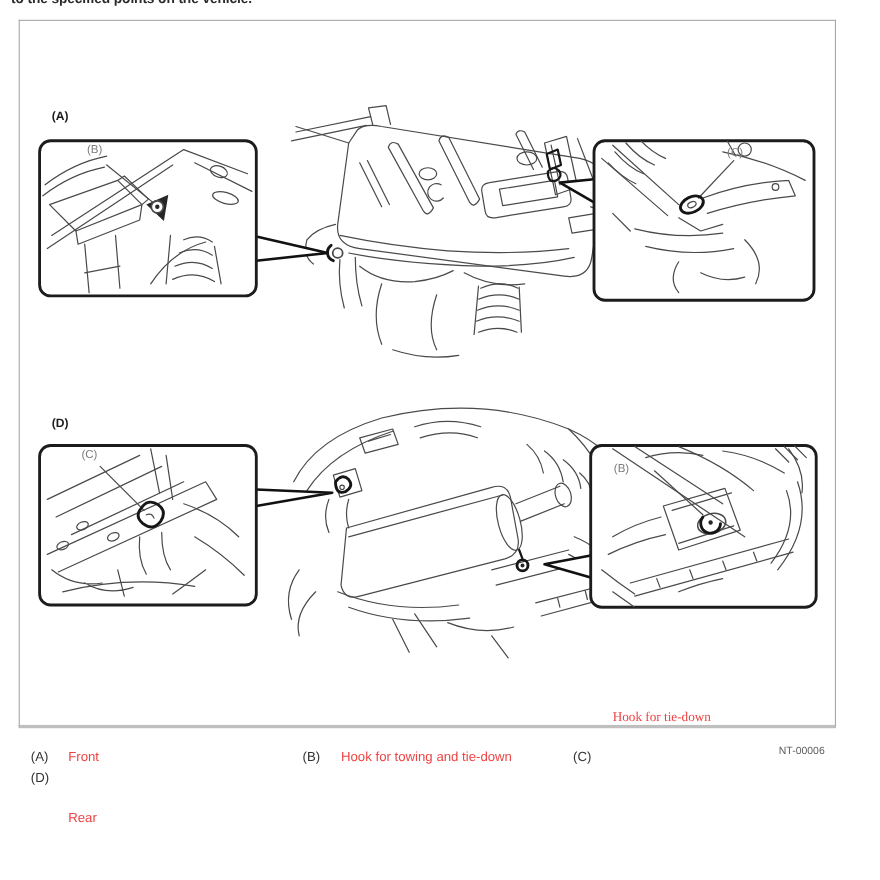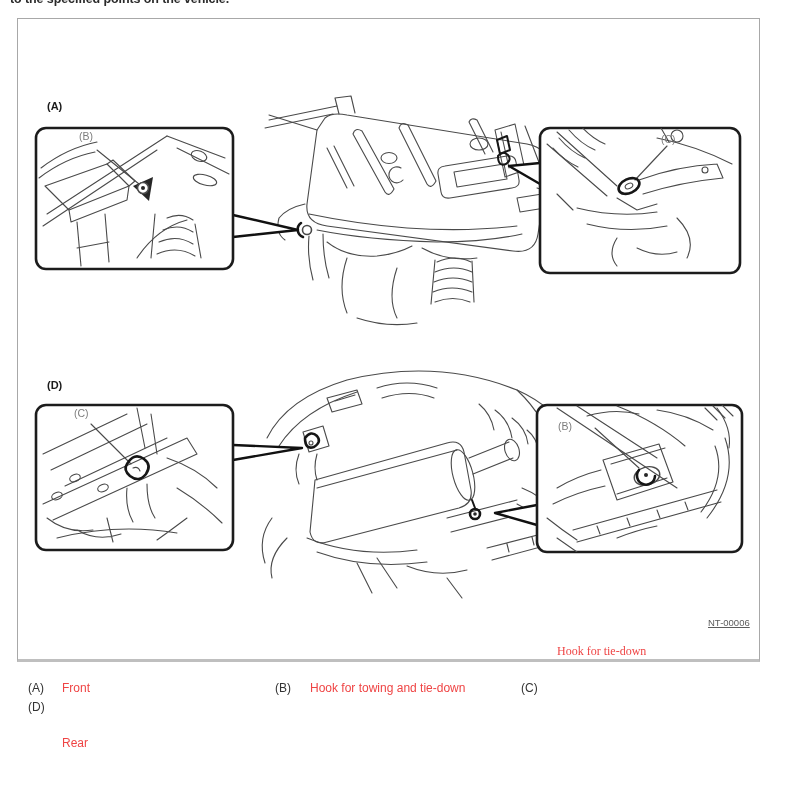--- a/index.html
+++ b/index.html
@@ -206,21 +206,21 @@
   </svg>
 
   <span class="lbl section-lbl" style="left:47px;top:100px;">(A)</span>
   <span class="lbl detail-lbl" style="left:79px;top:130px;">(B)</span>
   <span class="lbl detail-lbl" style="left:661px;top:133px;">(C)</span>
 
   <span class="lbl section-lbl" style="left:47px;top:379px;">(D)</span>
   <span class="lbl detail-lbl" style="left:74px;top:407px;">(C)</span>
   <span class="lbl detail-lbl" style="left:558px;top:420px;">(B)</span>
 
-  <span class="lbl figcode" style="left:708px;top:617px;text-decoration:underline;">NT-00006</span>
+  <span class="lbl figcode" style="left:708px;top:677px;">NT-00006</span>
 
   <div>
     <span class="lbl legend-key" style="left:28px;top:681px;">(A)</span>
     <span class="lbl legend-desc" style="left:62px;top:681px;">Front</span>
 
     <span class="lbl legend-key" style="left:28px;top:700px;">(D)</span>
     <span class="lbl legend-desc" style="left:62px;top:736px;">Rear</span>
 
     <span class="lbl legend-key" style="left:275px;top:681px;">(B)</span>
     <span class="lbl legend-desc" style="left:310px;top:681px;">Hook for towing and tie-down</span>

